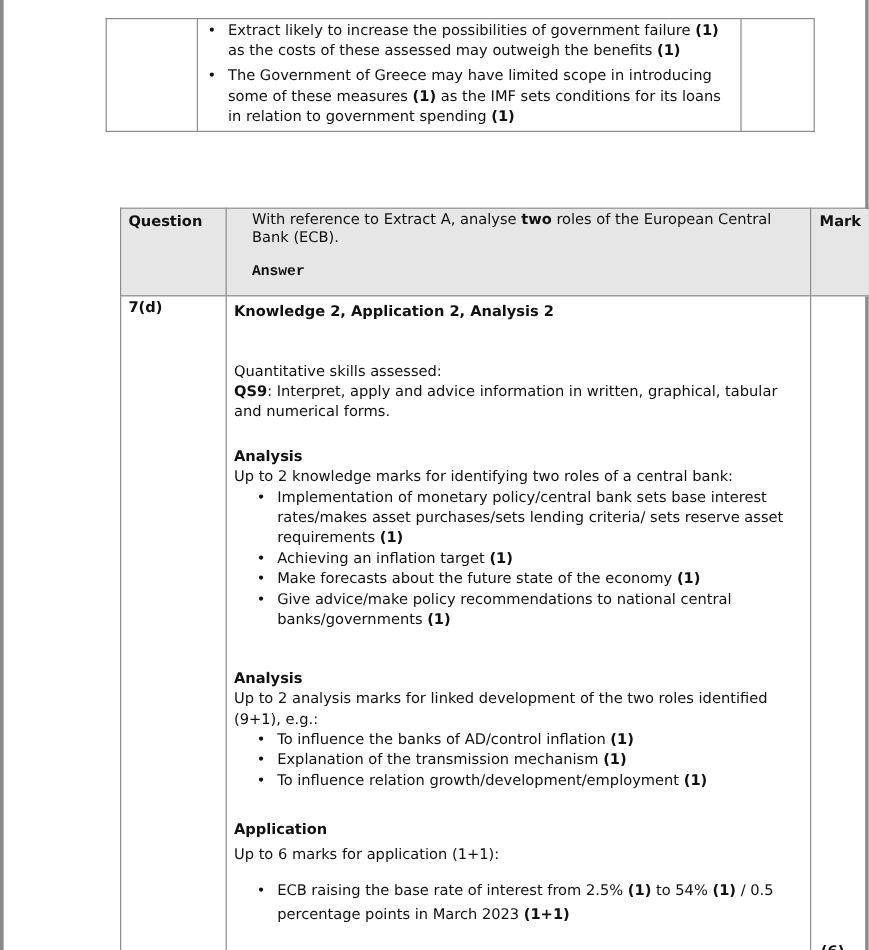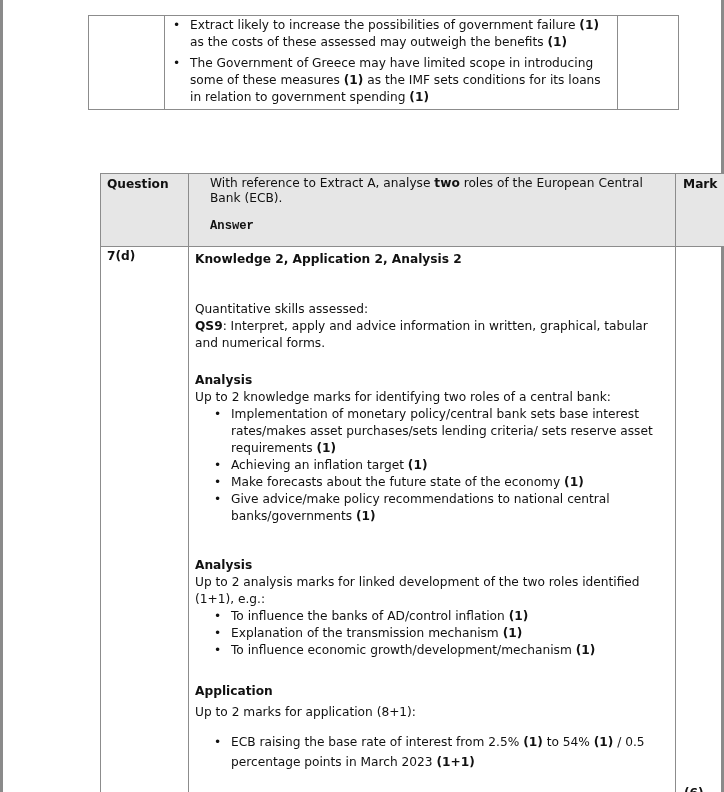--- a/index.html
+++ b/index.html
@@ -71,29 +71,29 @@
       <div style="margin-top:20px;" class="sec-title">Analysis</div>
       <div class="line">Up to 2 knowledge marks for identifying two roles of a central bank:</div>
       <ul id="know-bullets" style="padding-left:36px;">
             <li style="line-height: 17px;"><span class="dot">•</span><span>Implementation of monetary policy/central bank sets base interest rates/makes asset purchases/sets lending criteria/ sets reserve asset requirements </span><b>(1)</b></li>
             <li style="line-height: 17px;"><span class="dot">•</span><span>Achieving an inflation target </span><b>(1)</b></li>
             <li style="line-height: 17px;"><span class="dot">•</span><span>Make forecasts about the future state of the economy </span><b>(1)</b></li>
             <li style="line-height: 17px;"><span class="dot">•</span><span>Give advice/make policy recommendations to national central banks/governments </span><b>(1)</b></li>
           </ul>
 
       <div style="margin-top:32px;" class="sec-title">Analysis</div>
-      <div class="line">Up to 2 analysis marks for linked development of the two roles identified (1+1), e.g.:</div>
+      <div class="line">Up to 2 analysis marks for linked development of the two roles identified (9+1), e.g.:</div>
       <ul id="anal-bullets" style="padding-left:36px;">
             <li style="line-height: 17px;"><span class="dot">•</span><span>To influence the banks of AD/control inflation </span><b>(1)</b></li>
             <li style="line-height: 17px;"><span class="dot">•</span><span>Explanation of the transmission mechanism </span><b>(1)</b></li>
-            <li style="line-height: 17px;"><span class="dot">•</span><span>To influence economic growth/development/mechanism </span><b>(1)</b></li>
+            <li style="line-height: 17px;"><span class="dot">•</span><span>To influence relation growth/development/employment </span><b>(1)</b></li>
           </ul>
 
       <div style="margin-top:24px;" class="sec-title">Application</div>
-      <div class="line" style="margin-top:4px;">Up to 2 marks for application (8+1):</div>
+      <div class="line" style="margin-top:4px;">Up to 6 marks for application (1+1):</div>
       <ul style="padding-left:36px; margin-top:11px;">
         <li id="app-bullet" style="line-height:20px;"><span class="dot">•</span><span>ECB raising the base rate of interest from 2.5% </span><b>(1)</b><span> to 54% </span><b>(1)</b><span> / 0.5 percentage points in March 2023 </span><b>(1+1)</b></li>
       </ul>
     </td>
     <td class="c3" style="padding:0 7px; position:relative;">
       <span class="sec-title" style="position:absolute; left:8px; bottom:13px;">(6)</span>
     </td>
   </tr>
 </tbody>
   </table>

